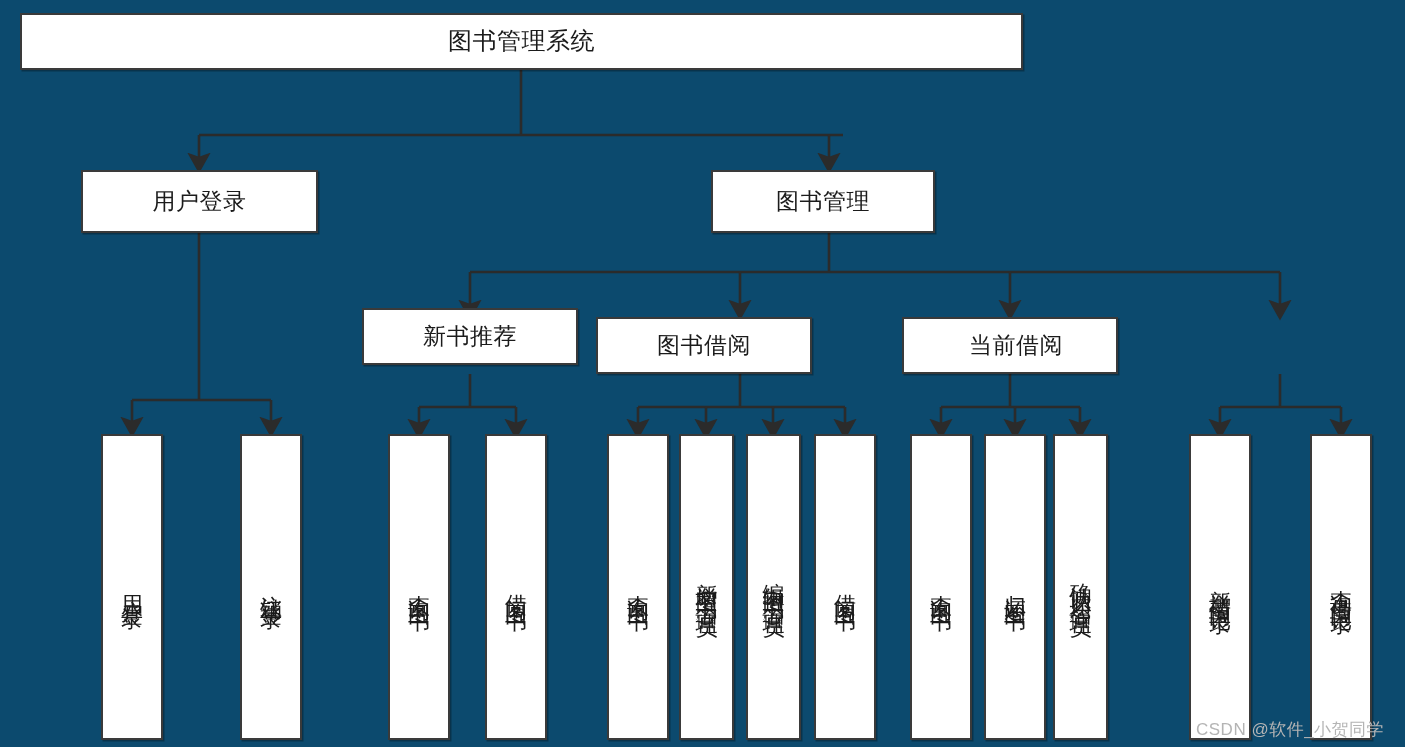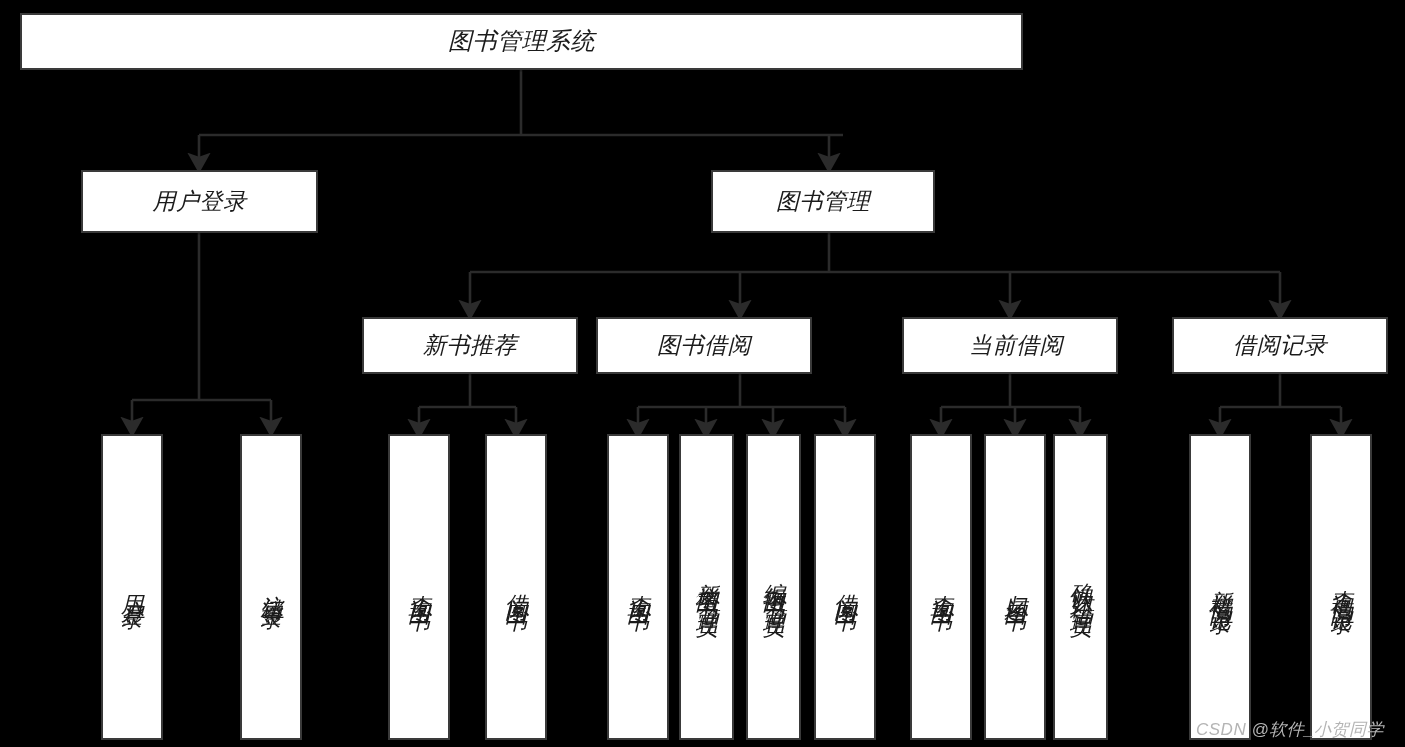--- a/index.html
+++ b/index.html
@@ -9,23 +9,22 @@
     background: #ffffff;
   }
   body {
     font-family: "Liberation Sans", "DejaVu Sans", sans-serif;
     color: #1a1a1a;
   }
   #diagram-root {
     position: relative;
     width: 1405px;
     height: 747px;
-    background: #000000;
+    background: #0c4a6e;
     overflow: hidden;
-    font-style: italic;
   }
   #edge-layer {
     position: absolute;
     left: 0;
     top: 0;
     width: 1405px;
     height: 747px;
     pointer-events: none;
   }
   .node {
@@ -135,35 +134,32 @@
   </div>
 
   <div class="node level2" style="left:81px; top:170px; width:237px; height:63px;">
     <span class="node-label">用户登录</span>
   </div>
 
   <div class="node level2" style="left:711px; top:170px; width:224px; height:63px;">
     <span class="node-label">图书管理</span>
   </div>
 
-  <div class="node level3" style="left:362px; top:317px; width:216px; height:57px;">
+  <div class="node level3" style="left:362px; top:308px; width:216px; height:57px;">
     <span class="node-label">新书推荐</span>
   </div>
 
   <div class="node level3" style="left:596px; top:317px; width:216px; height:57px;">
     <span class="node-label">图书借阅</span>
   </div>
 
   <div class="node level3" style="left:902px; top:317px; width:216px; height:57px;padding-left:12px;">
     <span class="node-label">当前借阅</span>
   </div>
 
-  <div class="node level3" style="left:1172px; top:317px; width:216px; height:57px;">
-    <span class="node-label">借阅记录</span>
-  </div>
 
   <div class="node leaf" style="left:101px; top:434px; width:62px; height:306px;">
     <span class="node-label">用户登录</span>
   </div>
 
   <div class="node leaf" style="left:240px; top:434px; width:62px; height:306px;">
     <span class="node-label">注销登录</span>
   </div>
 
   <div class="node leaf" style="left:388px; top:434px; width:62px; height:306px;">

